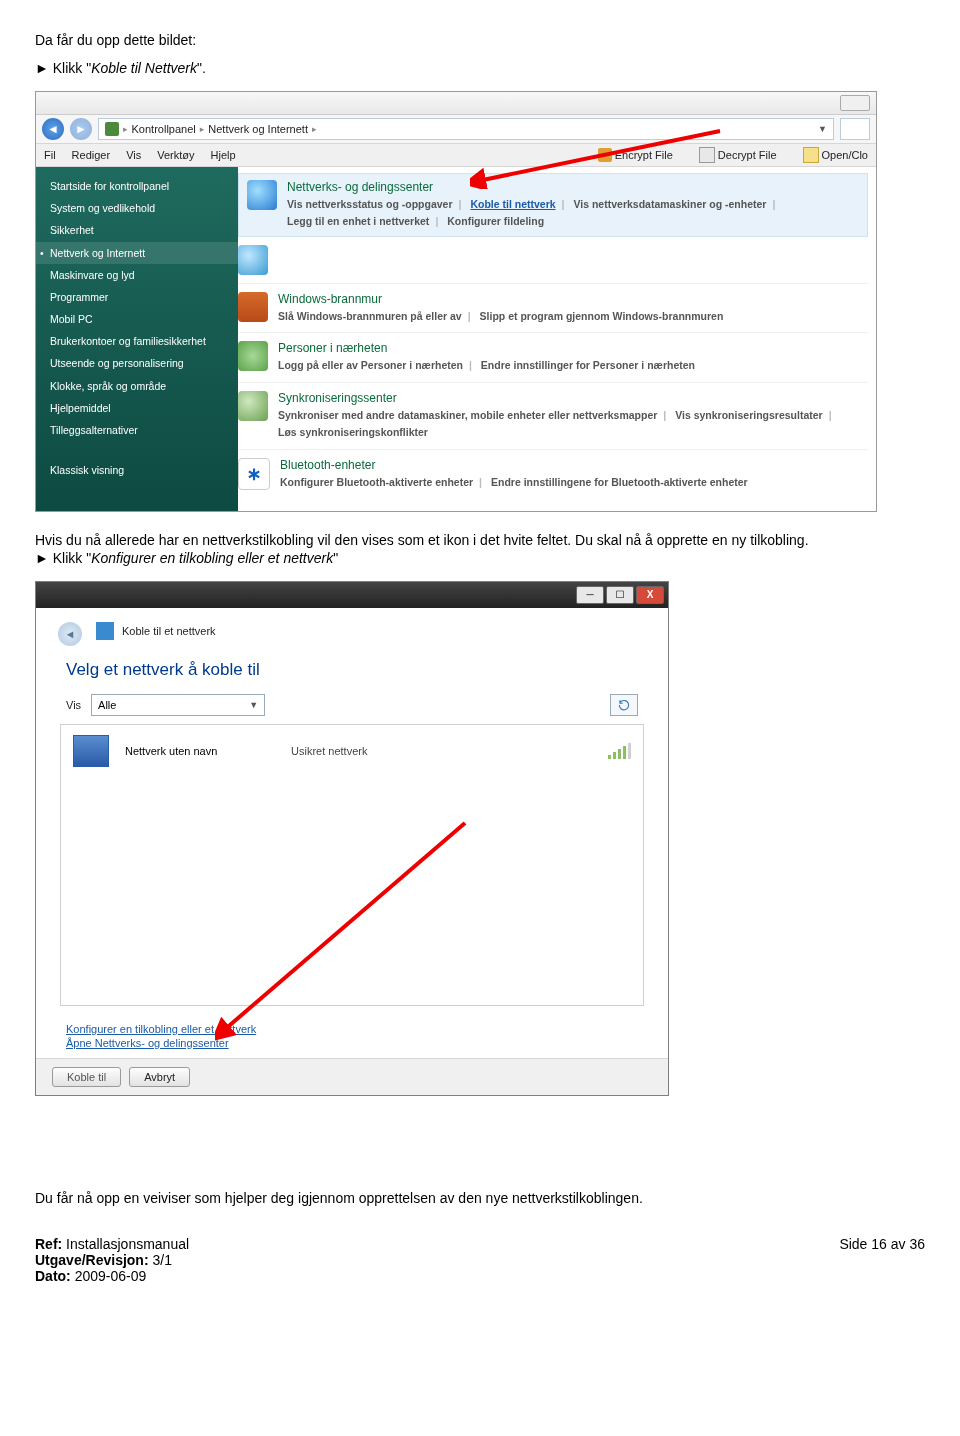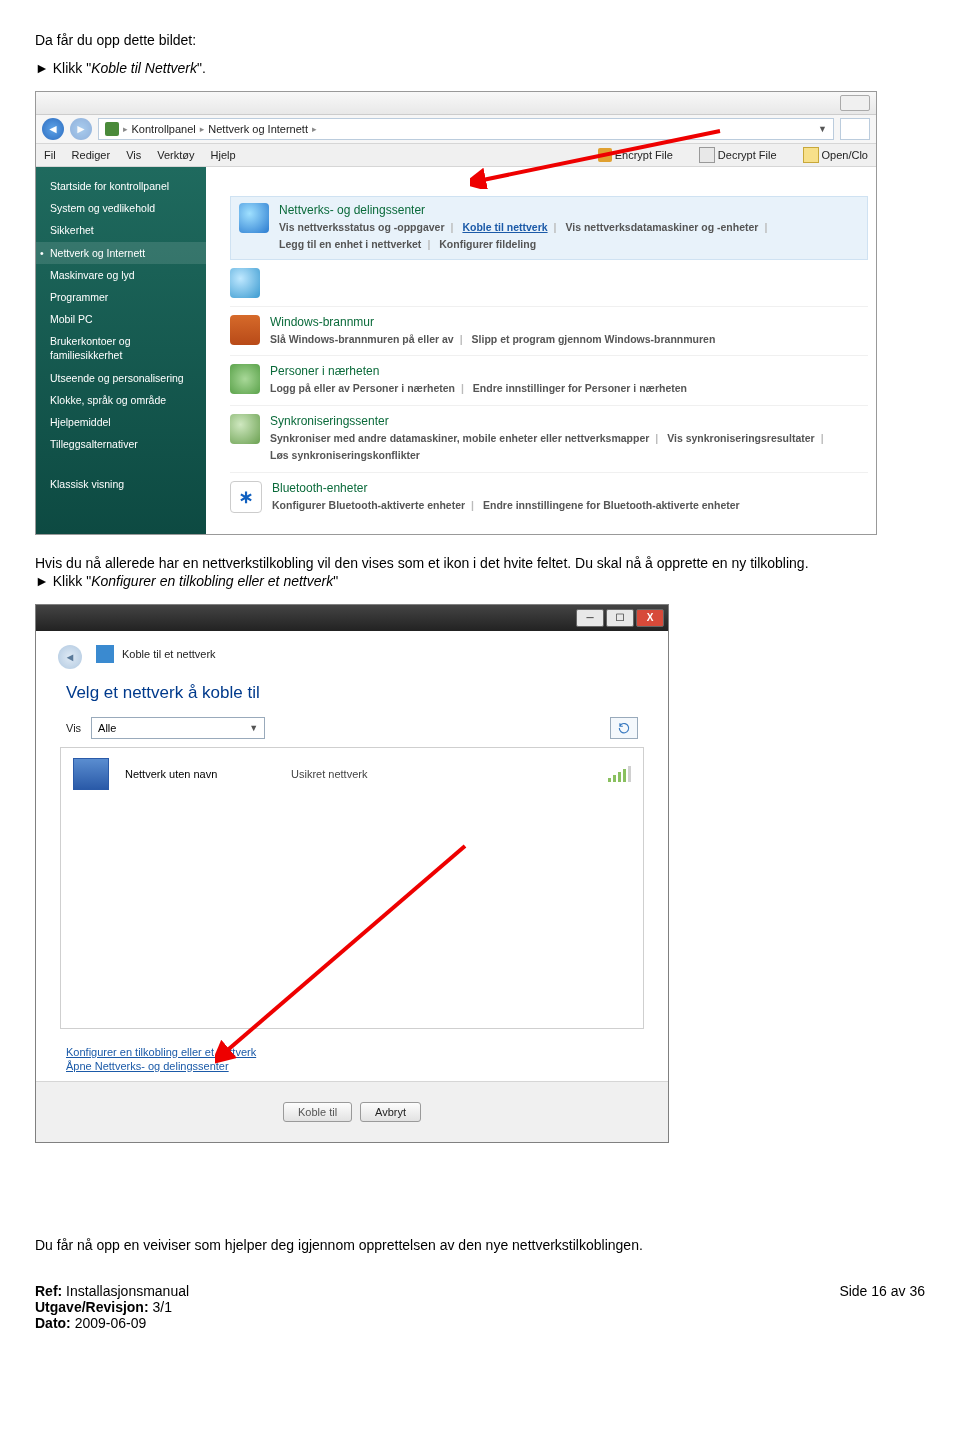--- a/index.html
+++ b/index.html
@@ -25,26 +25,26 @@
   .addrpath .sep { color:#888; font-size:9px;}
   .addr-search { width:28px; height:20px; border:1px solid #bcd; background:#fff;}
   .cp-menubar { height:22px; background:#f0f0f0; border-bottom:1px solid #d6d6d6; display:flex; align-items:center; padding:0 8px; gap:16px; color:#222;}
   .cp-toolbar-right { margin-left:auto; display:flex; align-items:center; gap:10px;}
   .tool { display:flex; align-items:center; gap:3px;padding-left:16px;}
   .icon-sq { width:14px; height:14px; display:inline-block;}
   .lock-ico { background:#e0a030; border-radius:2px;}
   .doc-ico { background:#e8e8e8; border:1px solid #999;}
   .open-ico { background:#f7e08a; border:1px solid #c8a83a;}
   .cp-body { display:flex; }
-  .cp-sidebar { width:170px; background:linear-gradient(#1f6a5e,#0d4a42); color:#fff; padding:8px 0 18px 0;}
+  .cp-sidebar { width:202px; background:linear-gradient(#1f6a5e,#0d4a42); color:#fff; padding:8px 0 18px 0;}
   .cp-sidebar .sb-item { padding:4px 10px 4px 14px; font-size:10.5px; line-height:1.35;}
   .cp-sidebar .sb-item.active { background:rgba(255,255,255,0.12);}
   .cp-sidebar .sb-item.active::before { content:"•"; display:inline-block; width:8px; margin-left:-10px; margin-right:2px;}
   .cp-sidebar .sb-sep { height:18px;}
-  .cp-main { flex:1; padding:6px 8px 12px 24px;margin-top:23px;}
+  .cp-main { flex:1; padding:6px 8px 12px 0;}
   .cp-group { display:flex; padding:8px 0; gap:10px; border-bottom:1px solid #f0f0f0;}
   .cp-group:last-child { border-bottom:none;}
   .cp-group .g-icon { width:30px; height:30px; flex-shrink:0; border-radius:4px;}
   .gi-net { background:radial-gradient(circle at 35% 35%, #9fe0ff, #2a7bd0);}
   .gi-ie  { background:radial-gradient(circle at 35% 35%, #bfe8ff, #3a9ad0); position:relative;}
   .gi-fw  { background:linear-gradient(#d66a2a,#b84a18);}
   .gi-ppl { background:radial-gradient(#a8d898,#5aa24a);}
   .gi-sync{ background:radial-gradient(circle at 35% 35%, #cfe8c0,#6aa050);}
   .gi-bt  { background:#fff; border:1px solid #ccc; display:flex; align-items:center; justify-content:center;}
   .gi-bt span { color:#1060c0; font-weight:bold; font-size:18px;}
@@ -78,21 +78,21 @@
   .wiz-netitem .ni-ico { width:34px; height:30px; background:linear-gradient(#5a8dd0,#2a5aa8); border:1px solid #2a5aa8; position:relative;}
   .ni-name { width:150px;}
   .ni-desc { color:#444;}
   .ni-signal { margin-left:auto; display:flex; align-items:flex-end; gap:2px; height:16px;}
   .ni-signal span { display:inline-block; width:3px; background:#8ac060;}
   .ni-signal span:nth-child(1){height:4px;} .ni-signal span:nth-child(2){height:7px;}
   .ni-signal span:nth-child(3){height:10px;} .ni-signal span:nth-child(4){height:13px;}
   .ni-signal span:nth-child(5){height:16px; background:#d0d0d0;}
   .wiz-links { padding:16px 30px 8px 30px;}
   .wiz-links div { color:#1b5aa8; text-decoration:underline; font-size:11px; padding:1px 0;}
-  .wiz-btnrow { background:#f0f0f0; border-top:1px solid #d6d6d6; padding:20px 16px; display:flex; justify-content:center; gap:8px;}
+  .wiz-btnrow { background:#f0f0f0; border-top:1px solid #d6d6d6; padding:8px 16px; display:flex; justify-content:flex-start; gap:8px;}
   .wiz-btn { border:1px solid #9a9a9a; background:linear-gradient(#fdfdfd,#e2e2e2); padding:3px 14px; border-radius:3px; font-size:11px; color:#555;}
   .wiz-btn.def { color:#222;}
   .para2 { margin-top:6px;}
   .para2 p { margin:2px 0;}
   
   .footer { margin-top:30px; font-size:14px;}
   .footer-right { float:right;}
   .bold { font-weight:bold;}
 </style>
 </head>

